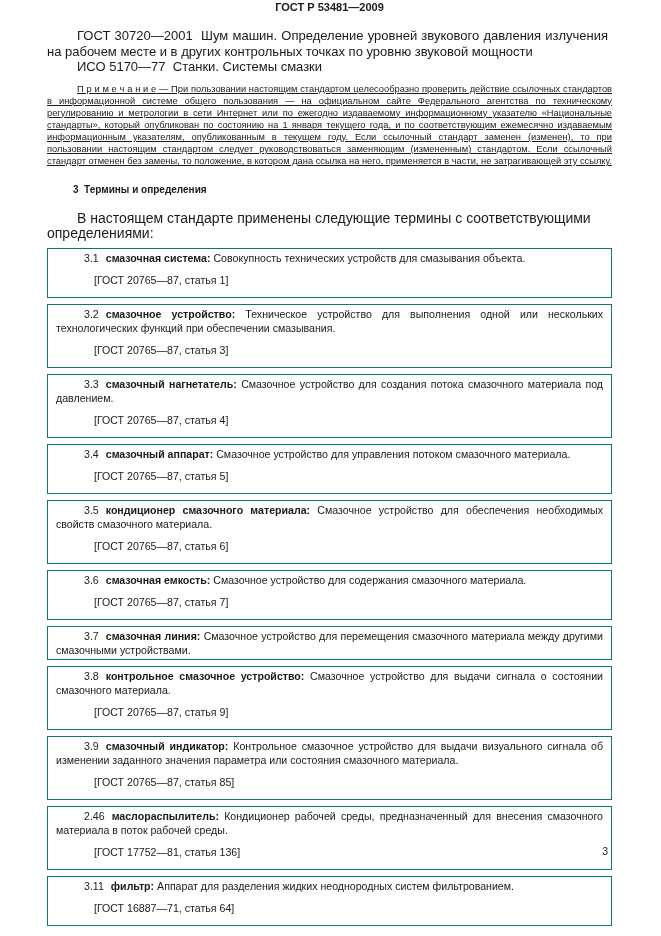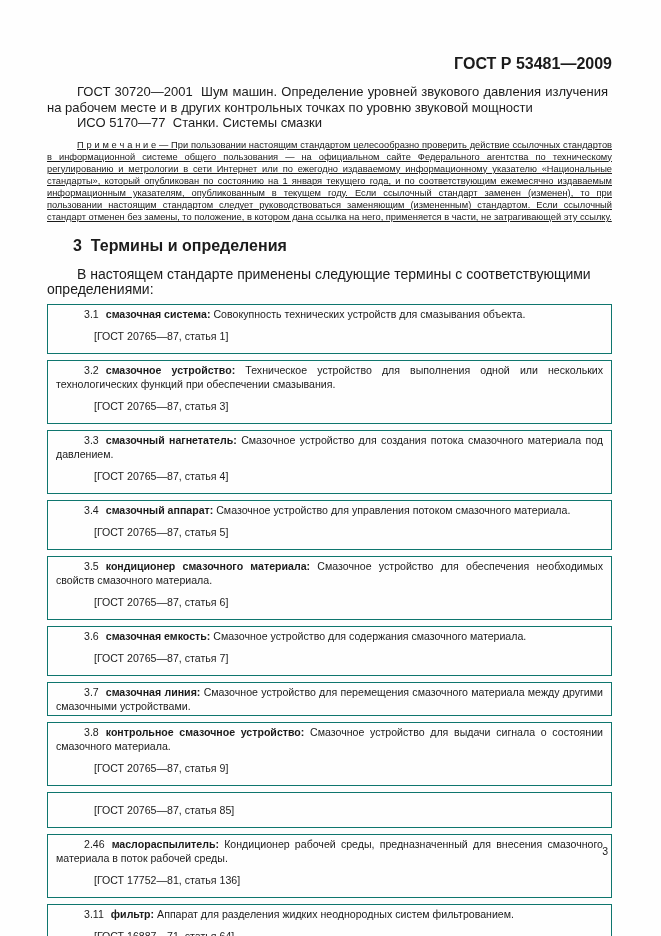--- a/index.html
+++ b/index.html
@@ -14,24 +14,23 @@
     background: #fefefe;
     color: #1b1b1b;
     font-family: "Liberation Sans", sans-serif;
     overflow: hidden;
     box-sizing: border-box;
   }
   .content {
     margin: 0 49px 0 47px;
   }
   .doc-code {
-    margin-top: 56px;
-    text-align: right;
+    text-align: center;
     font-weight: bold;
-    font-size: 16px;
+    font-size: 11px;
     line-height: 15px;
   }
   .refs {
     margin: 13px 4px 0 0;
     font-size: 13px;
     line-height: 15.5px;
     text-align: justify;
   }
   .refs p {
     margin: 0;
@@ -41,21 +40,21 @@
     margin: 8px 0 0 0;
     font-size: 9.3px;
     line-height: 12.1px;
     text-align: justify;
     text-indent: 30px;
     text-decoration: underline;
   }
   .section-heading {
     margin: 14px 0 0 0;
     padding-left: 26px;
-    font-size: 16px;
+    font-size: 10px;
     font-weight: bold;
     line-height: 17px;
   }
   .intro {
     margin: 13px 0 7px 0;
     font-size: 14px;
     line-height: 15px;
     text-indent: 30px;
   }
   .term-box {
@@ -140,20 +139,21 @@
     <div class="term-box">
       <p class="term-p"><span class="term-num">3.7</span><span class="term-name">смазочная линия:</span> <span>Смазочное устройство для перемещения смазочного материала между другими смазочными устройствами.</span></p>
     </div>
 
     <div class="term-box">
       <p class="term-p"><span class="term-num">3.8</span><span class="term-name">контрольное смазочное устройство:</span> <span>Смазочное устройство для выдачи сигнала о состоянии смазочного материала.</span></p>
       <p class="term-src">[ГОСТ 20765—87, статья 9]</p>
     </div>
 
     <div class="term-box">
+      <p class="term-p"><span class="term-num">3.9</span><span class="term-name">смазочный индикатор:</span> <span>Контрольное смазочное устройство для выдачи визуального сигнала об изменении заданного значения параметра или состояния смазочного материала.</span></p>
       <p class="term-src">[ГОСТ 20765—87, статья 85]</p>
     </div>
 
     <div class="term-box">
       <p class="term-p"><span class="term-num">2.46</span><span class="term-name">маслораспылитель:</span> <span>Кондиционер рабочей среды, предназначенный для внесения смазочного материала в поток рабочей среды.</span></p>
       <p class="term-src">[ГОСТ 17752—81, статья 136]</p>
     </div>
 
     <div class="term-box">
       <p class="term-p"><span class="term-num">3.11</span><span class="term-name">фильтр:</span> <span>Аппарат для разделения жидких неоднородных систем фильтрованием.</span></p>

